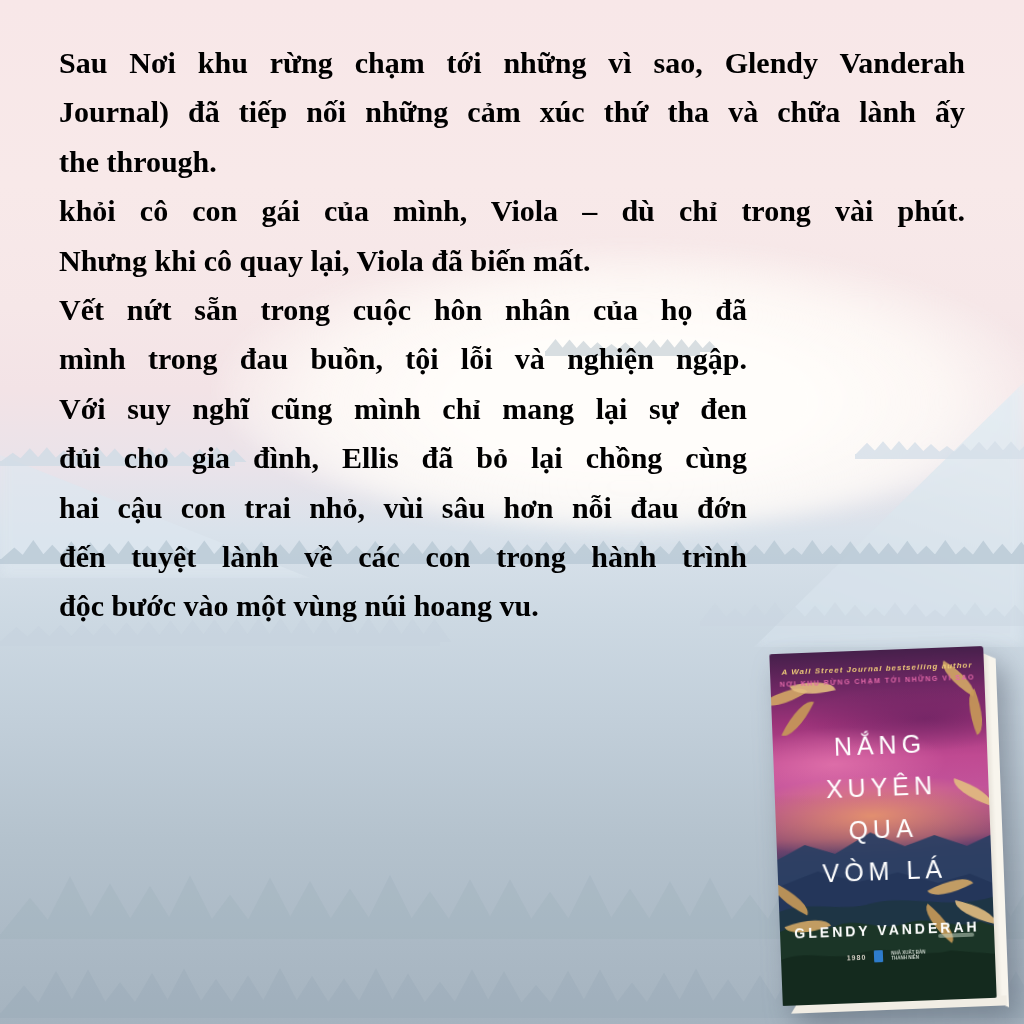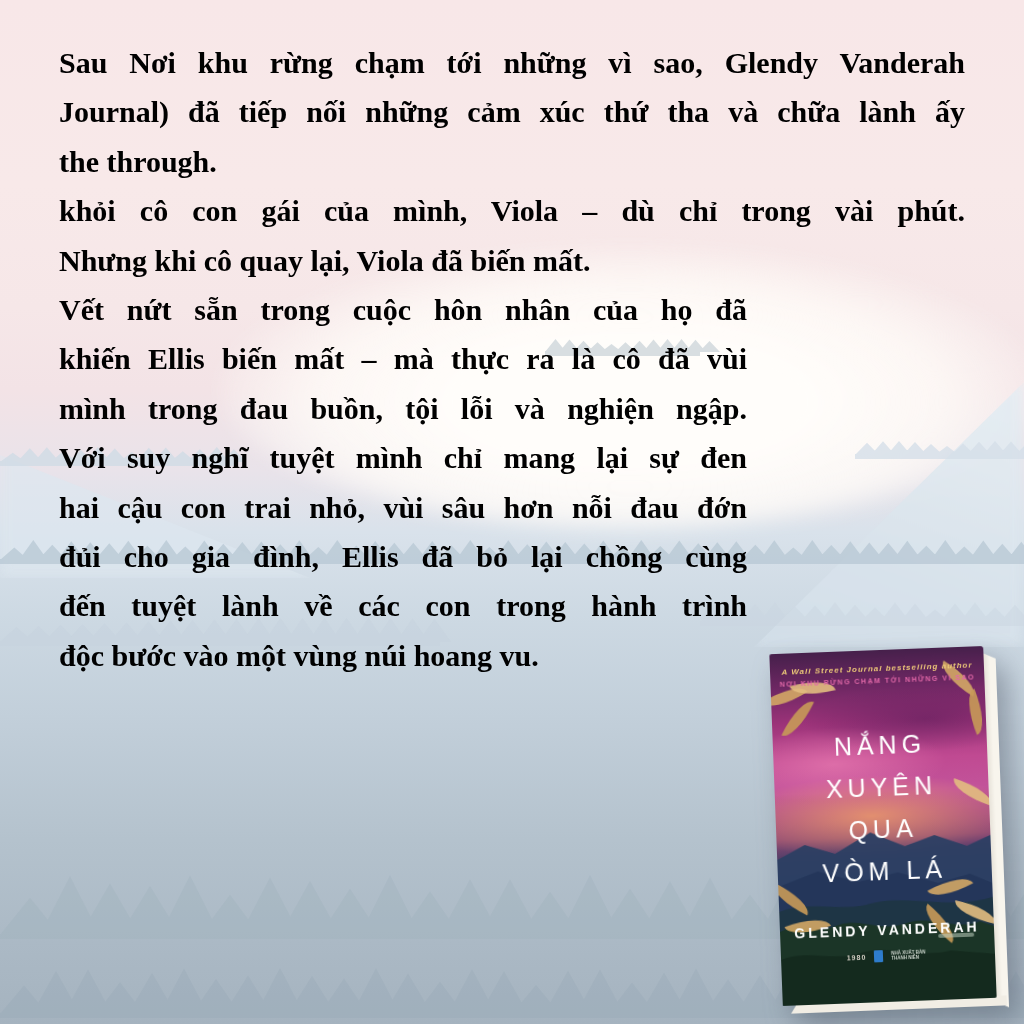--- a/index.html
+++ b/index.html
@@ -90,25 +90,24 @@
       <div class="line">Sau Nơi khu rừng chạm tới những vì sao, Glendy Vanderah</div>
       <div class="line">Journal) đã tiếp nối những cảm xúc thứ tha và chữa lành ấy</div>
       <div class="line last">the through.</div>
     </div>
     <div class="para p2">
       <div class="line">khỏi cô con gái của mình, Viola – dù chỉ trong vài phút.</div>
       <div class="line last">Nhưng khi cô quay lại, Viola đã biến mất.</div>
     </div>
     <div class="para p3">
       <div class="line">Vết nứt sẵn trong cuộc hôn nhân của họ đã</div>
-      <div class="line">khiến Ellis biến mất – mà thực ra là cô đã vùi</div>
       <div class="line">mình trong đau buồn, tội lỗi và nghiện ngập.</div>
-      <div class="line">Với suy nghĩ tuyệt mình chỉ mang lại sự đen</div>
+      <div class="line">Với suy nghĩ cũng mình chỉ mang lại sự đen</div>
+      <div class="line">đủi cho gia đình, Ellis đã bỏ lại chồng cùng</div>
       <div class="line">hai cậu con trai nhỏ, vùi sâu hơn nỗi đau đớn</div>
-      <div class="line">đủi cho gia đình, Ellis đã bỏ lại chồng cùng</div>
       <div class="line">đến tuyệt lành về các con trong hành trình</div>
       <div class="line last">độc bước vào một vùng núi hoang vu.</div>
     </div>
   </div>
 
   <div class="book">
     <div class="pages-right"></div>
     <div class="pages-bottom"></div>
     <div class="cover">
       <div class="cover-sky"></div>

